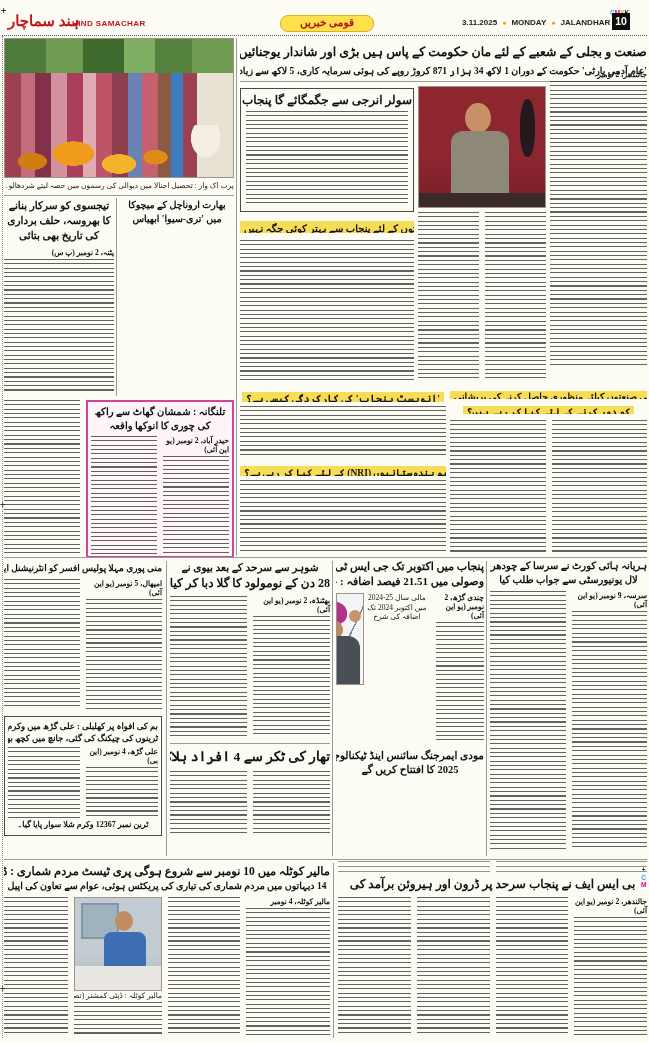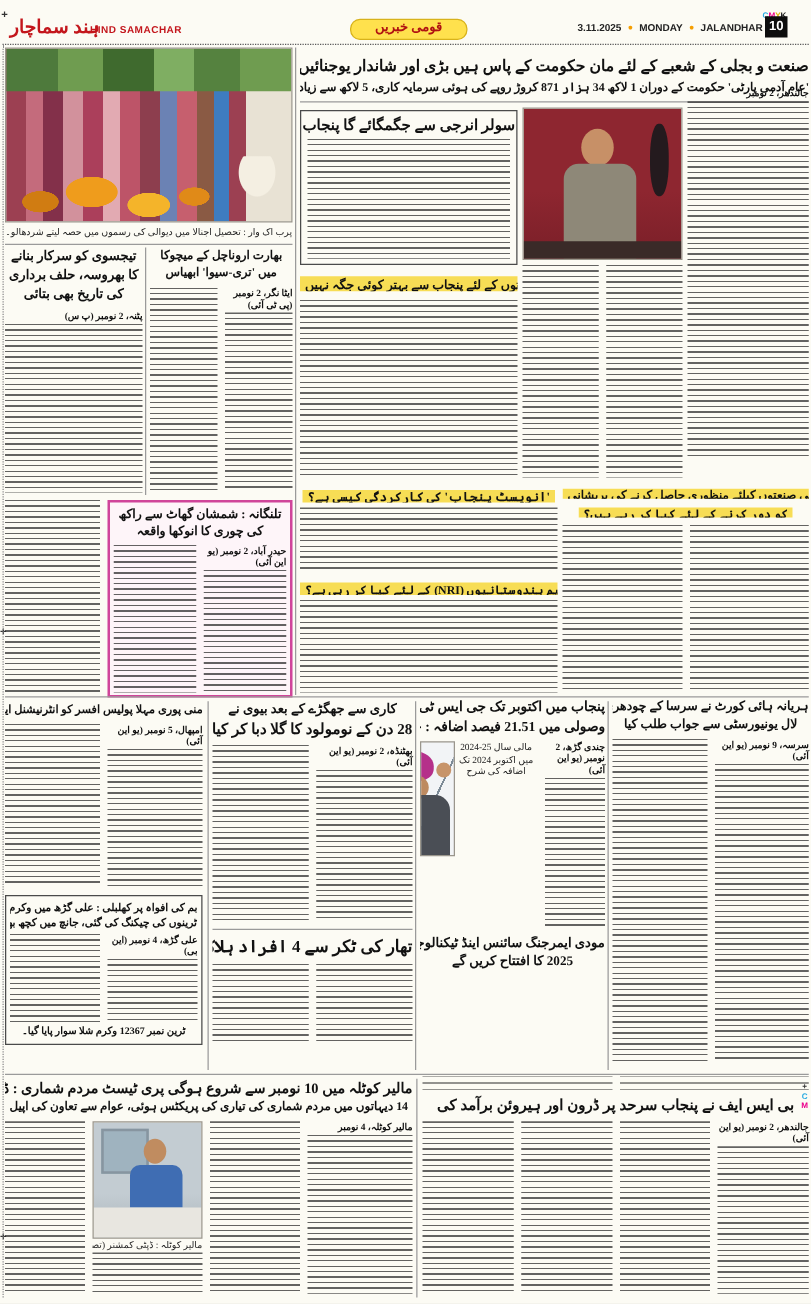--- a/index.html
+++ b/index.html
@@ -165,27 +165,20 @@
     <div class="u bold c clip" style="height:46px;font-size:10.5px;line-height:15px">تیجسوی کو سرکار بنانے کا بھروسہ، حلف برداری کی تاریخ بھی بتائی</div>
     <div class="colv" style="height:146px;margin-top:4px">
       <div class="dl u r">پٹنہ، 2 نومبر (پ س)</div>
       <div class="tx" style="flex:1"></div>
     </div>
   </div>
   <div class="vl" style="left:116px;top:198px;height:198px"></div>
 
   <div class="b" style="left:120px;top:198px;width:114px;height:198px">
     <div class="u bold c clip" style="height:28px;font-size:9.5px;line-height:14px">بھارت اروناچل کے میچوکا میں 'تری-سیوا' ابھیاس 'مشرقی پرچنڈ پرہار' کرے گا</div>
-    <div class="cols" style="height:162px;margin-top:4px">
-      <div class="tx col"></div>
-      <div class="col colv">
-        <div class="dl u r">ایٹا نگر، 2 نومبر (پی ٹی آئی)</div>
-        <div class="tx" style="flex:1"></div>
-      </div>
-    </div>
   </div>
 
   <div class="b tx" style="left:4px;top:400px;width:76px;height:154px"></div>
 
   <div class="b pinkbox" style="left:86px;top:400px;width:148px;height:158px;padding:3px">
     <div class="u bold c clip" style="height:28px;font-size:10px;line-height:14px">تلنگانہ : شمشان گھاٹ سے راکھ کی چوری کا انوکھا واقعہ</div>
     <div class="cols" style="height:118px;margin-top:3px">
       <div class="tx col"></div>
       <div class="col colv">
         <div class="dl u r">حیدر آباد، 2 نومبر (یو این آئی)</div>
@@ -217,21 +210,21 @@
         <div class="dl u r">علی گڑھ، 4 نومبر (این بی)</div>
         <div class="tx" style="flex:1"></div>
       </div>
     </div>
     <div class="u bold c nw" style="height:11px;font-size:8px;line-height:11px">ٹرین نمبر 12367 وکرم شلا سوار پایا گیا۔</div>
   </div>
 
   <div class="vl" style="left:166px;top:561px;height:295px"></div>
 
   <div class="b" style="left:170px;top:561px;width:160px;height:178px">
-    <div class="u bold c nw" style="height:14px;font-size:10.5px;line-height:14px">کاری سے جھگڑے کے بعد بیوی نے</div>
+    <div class="u bold c nw" style="height:14px;font-size:10.5px;line-height:14px">شوہر سے سرحد کے بعد بیوی نے</div>
     <div class="u bold c nw" style="height:17px;font-size:12px;line-height:17px">28 دن کے نومولود کا گلا دبا کر کیا قتل</div>
     <div class="cols" style="height:140px;margin-top:4px">
       <div class="tx col"></div>
       <div class="col colv">
         <div class="dl u r">بھٹنڈہ، 2 نومبر (یو این آئی)</div>
         <div class="tx" style="flex:1"></div>
       </div>
     </div>
   </div>
 

